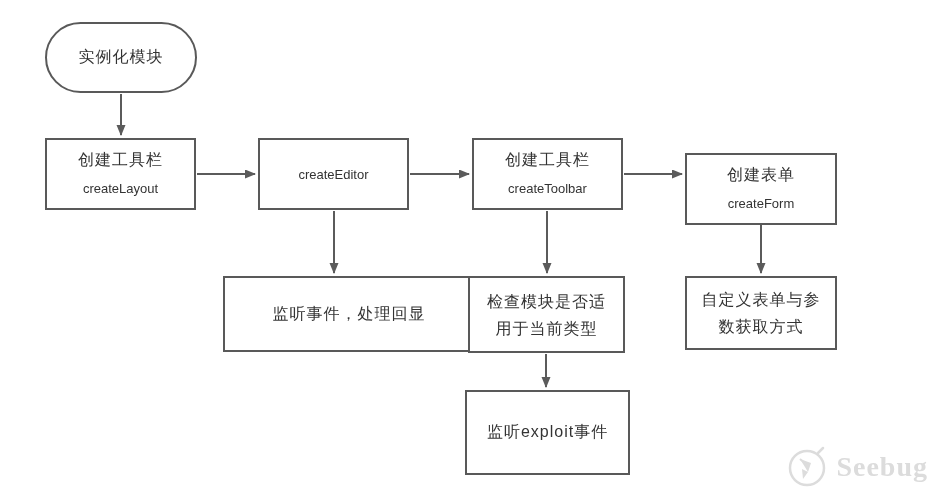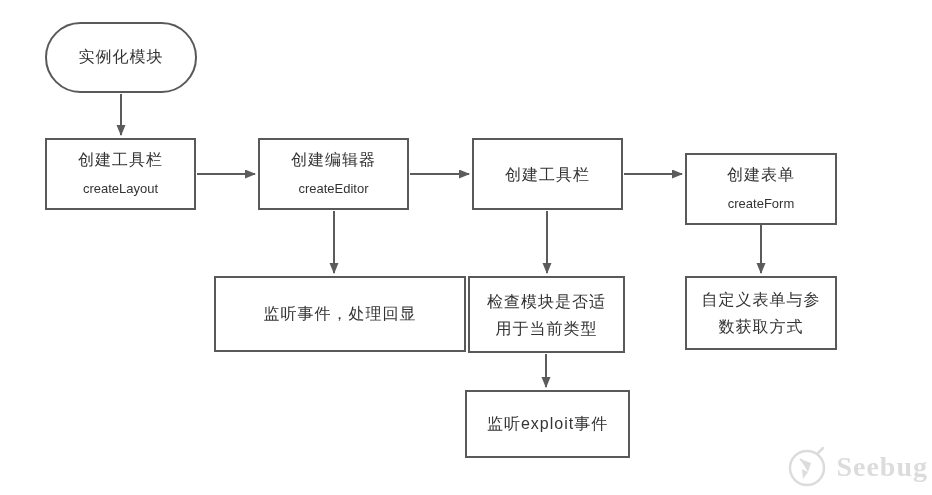--- a/index.html
+++ b/index.html
@@ -62,46 +62,46 @@
   <div class="node stadium" style="left:45px; top:22px; width:152px; height:71px;">
     <span class="node-label">实例化模块</span>
   </div>
 
   <div class="node" style="left:45px; top:138px; width:151px; height:72px;">
     <span class="node-title">创建工具栏</span>
     <span class="node-subtitle">createLayout</span>
   </div>
 
   <div class="node" style="left:258px; top:138px; width:151px; height:72px;">
-    <span class="node-title">创建编辑器</span>
     <span class="node-subtitle">createEditor</span>
   </div>
 
   <div class="node" style="left:472px; top:138px; width:151px; height:72px;">
     <span class="node-title">创建工具栏</span>
+    <span class="node-subtitle">createToolbar</span>
   </div>
 
   <div class="node" style="left:685px; top:138px; width:152px; height:72px;margin-top:15px;">
     <span class="node-title">创建表单</span>
     <span class="node-subtitle">createForm</span>
   </div>
 
-  <div class="node" style="left:214px; top:276px; width:252px; height:76px;">
+  <div class="node" style="left:223px; top:276px; width:252px; height:76px;">
     <span class="node-label">监听事件，处理回显</span>
   </div>
 
   <div class="node pad14" style="left:468px; top:276px; width:157px; height:77px;">
     <span class="node-label-wrap">检查模块是否适用于当前类型</span>
   </div>
 
   <div class="node pad12" style="left:685px; top:276px; width:152px; height:74px;">
     <span class="node-label-wrap">自定义表单与参数获取方式</span>
   </div>
 
-  <div class="node" style="left:465px; top:390px; width:165px; height:68px;">
+  <div class="node" style="left:465px; top:390px; width:165px; height:85px;">
     <span class="node-label">监听exploit事件</span>
   </div>
 
   <div class="watermark">
     <svg width="42" height="44" viewBox="0 0 42 44">
       <circle cx="20" cy="23" r="17" fill="none" stroke="currentColor" stroke-width="2.5"></circle>
       <path d="M31 8 L36 3" fill="none" stroke="currentColor" stroke-width="2.5" stroke-linecap="round"></path>
       <path d="M13 14 L21 27 L24 18 Z" fill="currentColor"></path>
       <path d="M21 27 L16 34 L15 24 Z" fill="currentColor"></path>
       <path d="M13 14 L20 20" fill="none" stroke="currentColor" stroke-width="2"></path>

